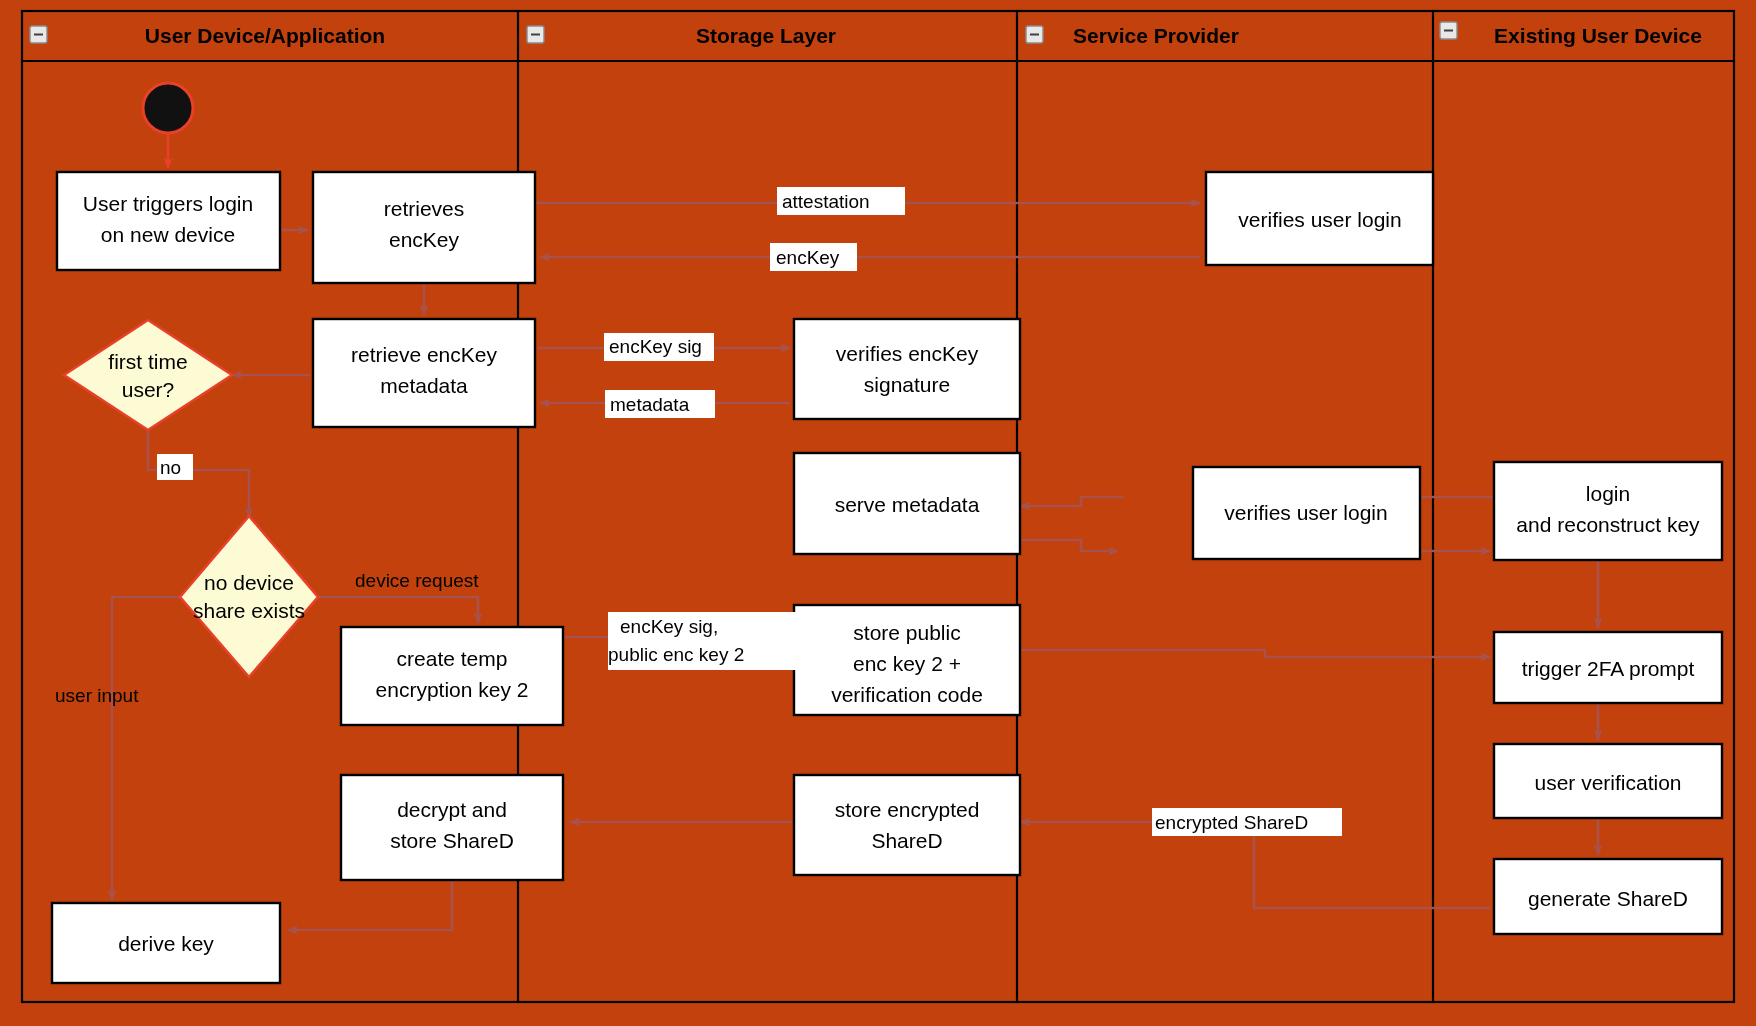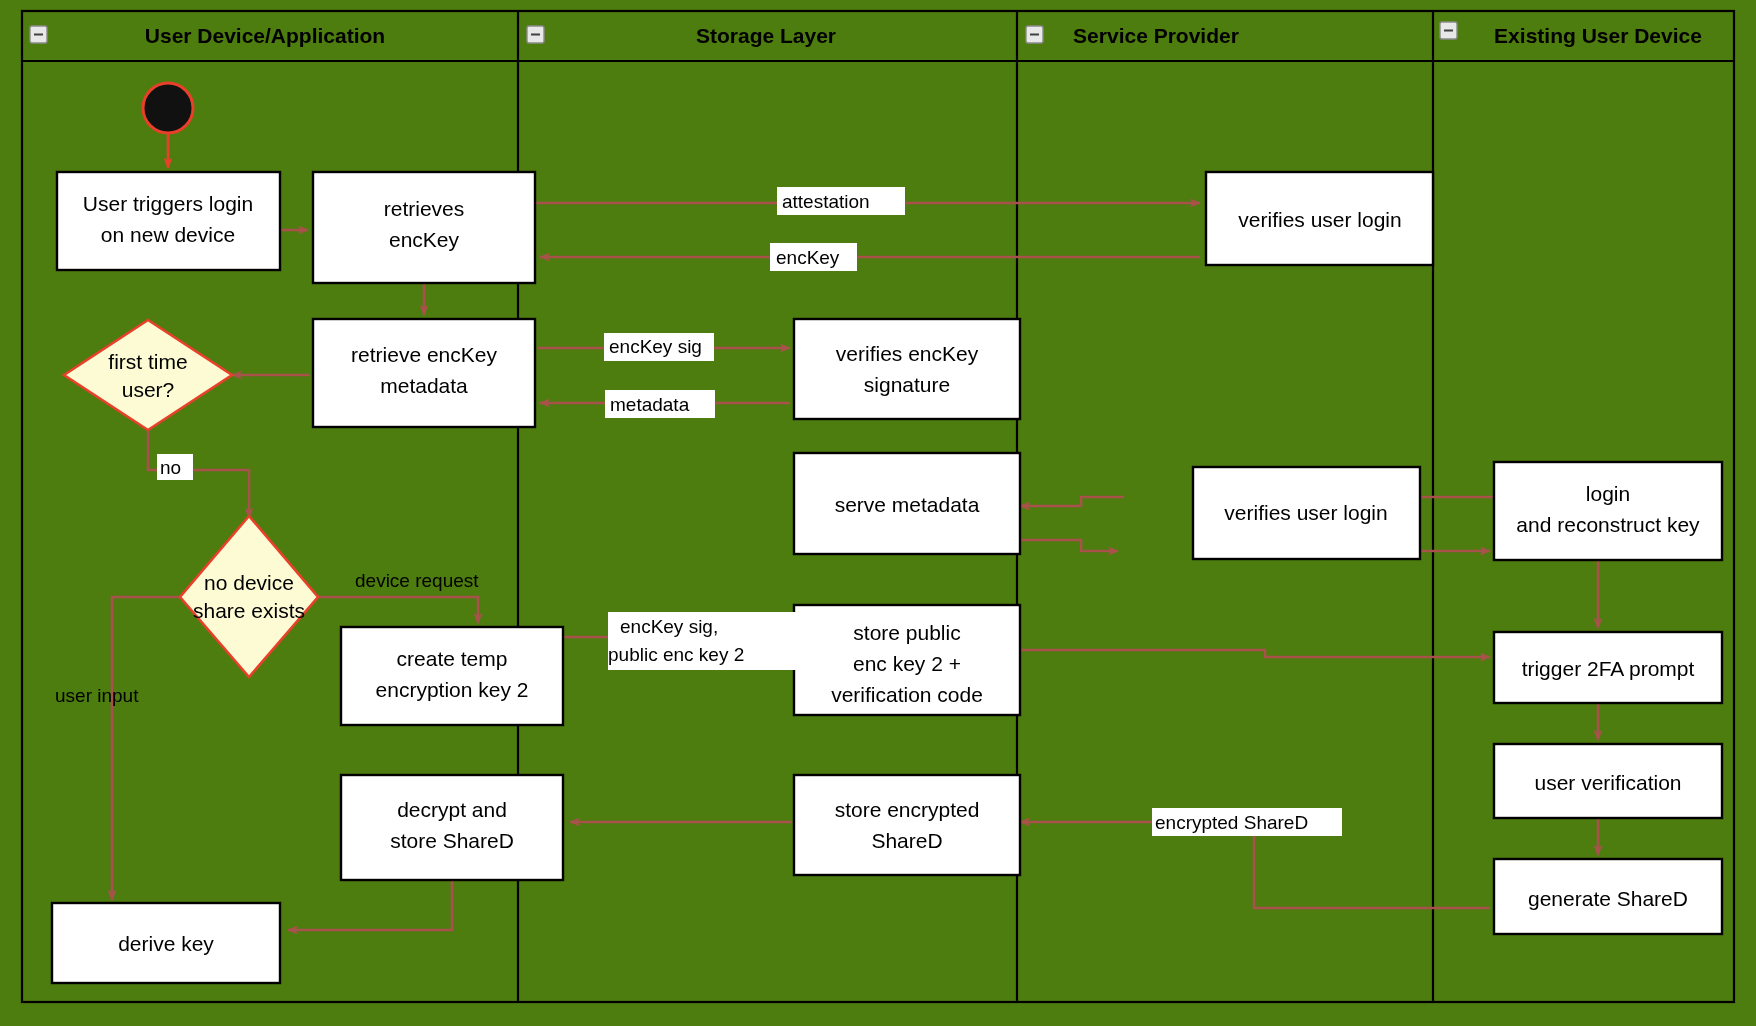--- a/index.html
+++ b/index.html
@@ -5,21 +5,21 @@
   html, body {
     margin: 0;
     padding: 0;
     background: #ffffff;
     font-family: "Liberation Sans", sans-serif;
   }
   #stage {
     position: relative;
     width: 1756px;
     height: 1026px;
-    background: #4d7c0f;
+    background: #c2410c;
     overflow: hidden;
   }
   #diagram-svg {
     position: absolute;
     left: 0;
     top: 0;
     width: 1756px;
     height: 1026px;
   }
   .lane-title {

